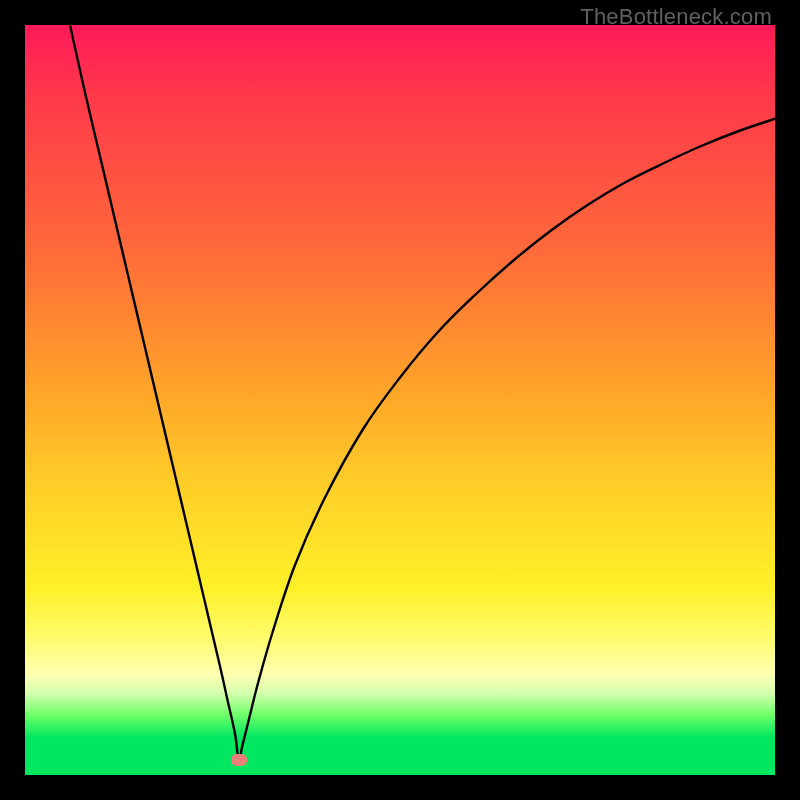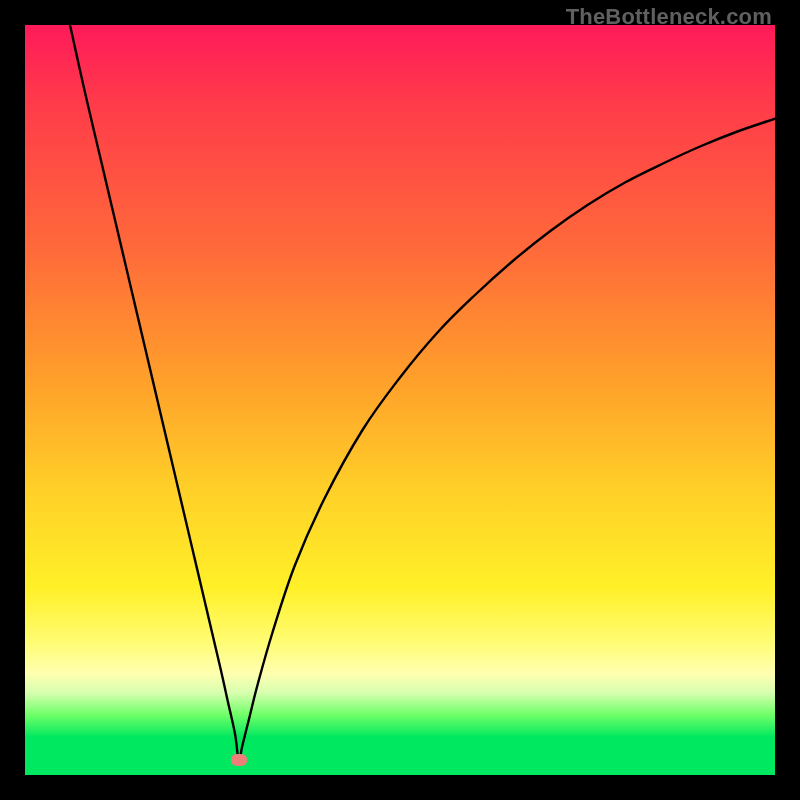--- a/index.html
+++ b/index.html
@@ -41,21 +41,21 @@
       #00e860 100%
     );
   }
   .attribution {
     position: absolute;
     top: 4px;
     right: 28px;
     color: #606060;
     font-size: 22px;
     letter-spacing: 0.2px;
-    font-weight: 700;
+    font-weight: 400;
   }
   svg.curve {
     position: absolute;
     top: 0;
     left: 0;
     width: 750px;
     height: 750px;
   }
   .marker {
     position: absolute;

